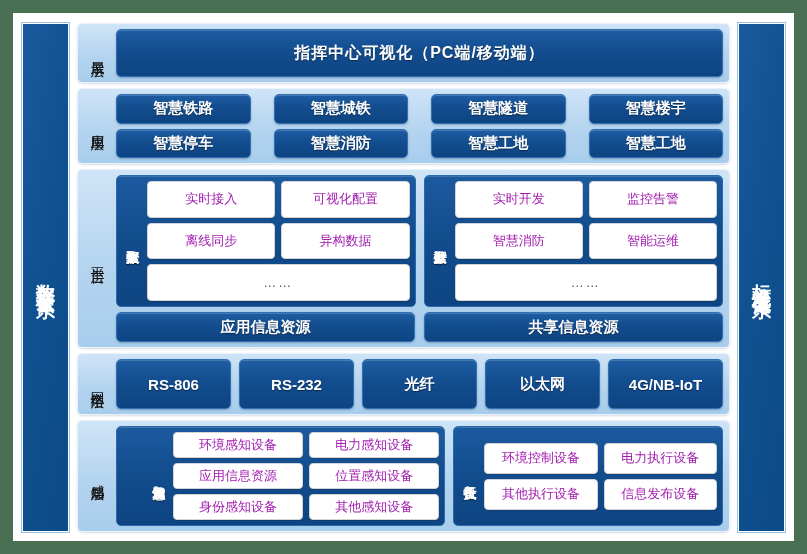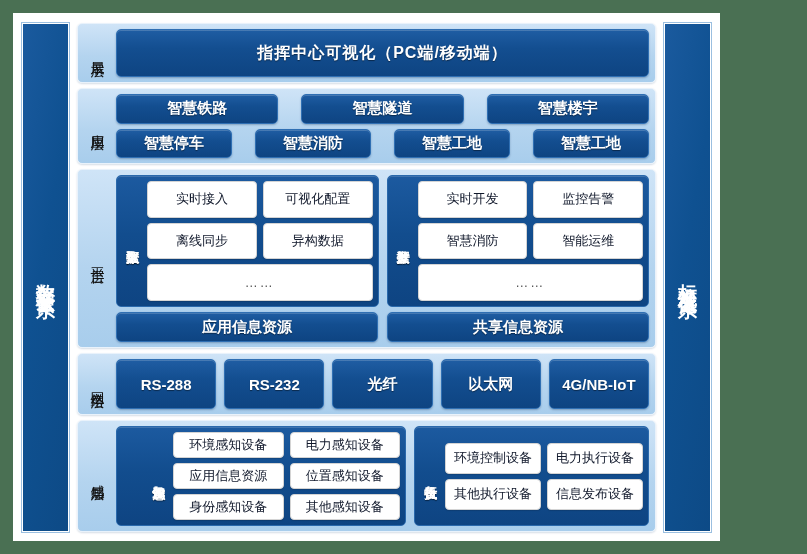--- a/index.html
+++ b/index.html
@@ -14,21 +14,21 @@
   #root {
     position: relative;
     width: 807px;
     height: 554px;
     background: #4a7053;
     padding: 13px 13px 13px 13px;
   }
 
   #canvas {
     position: relative;
-    width: 707px;
+    width: 781px;
     height: 528px;
     background: #ffffff;
     display: flex;
     align-items: stretch;
     padding: 10px 9px 9px 9px;
   }
 
   
   .sidebar {
     width: 47px;
@@ -174,21 +174,21 @@
     flex: 1 1 0;
     display: flex;
     gap: 6px;
     min-height: 0;
   }
   .chip {
     flex: 1 1 0;
     background: #ffffff;
     border: 1px solid #d4d4d4;
     border-radius: 4px;
-    color: #0f172a;
+    color: #a21caf;
     font-size: 13px;
     display: flex;
     align-items: center;
     justify-content: center;
     white-space: nowrap;
     box-shadow: 0 1px 1px rgba(0,0,0,.14);
   }
   .chip-wide { flex: 1 1 100%; letter-spacing: 2px; color: #555; }
 
   .resource-row {
@@ -235,20 +235,21 @@
         <div class="layer-body">
           <div class="pill banner">指挥中心可视化（PC端/移动端）</div>
         </div>
       </div>
 
       <div class="layer layer-application">
         <div class="layer-label">应用层</div>
         <div class="layer-body">
           <div class="app-row">
             <div class="pill">智慧铁路</div>
+            <div class="pill">智慧城铁</div>
             <div class="pill">智慧隧道</div>
             <div class="pill">智慧楼宇</div>
           </div>
           <div class="app-row">
             <div class="pill">智慧停车</div>
             <div class="pill">智慧消防</div>
             <div class="pill">智慧工地</div>
             <div class="pill">智慧工地</div>
           </div>
         </div>
@@ -301,21 +302,21 @@
             <div class="pill">共享信息资源</div>
           </div>
 
         </div>
       </div>
 
       <div class="layer layer-network">
         <div class="layer-label">网络层</div>
         <div class="layer-body">
           <div class="net-row">
-            <div class="pill">RS-288</div>
+            <div class="pill">RS-806</div>
             <div class="pill">RS-232</div>
             <div class="pill">光纤</div>
             <div class="pill">以太网</div>
             <div class="pill">4G/NB-IoT</div>
           </div>
         </div>
       </div>
 
       <div class="layer layer-perception">
         <div class="layer-label">感知层</div>

